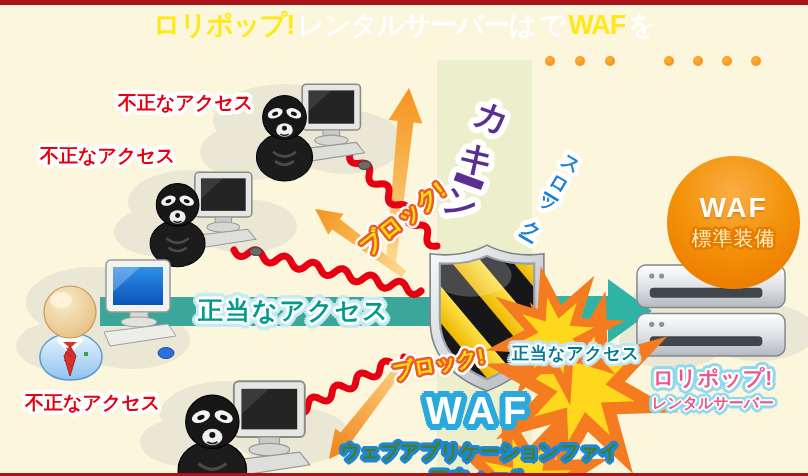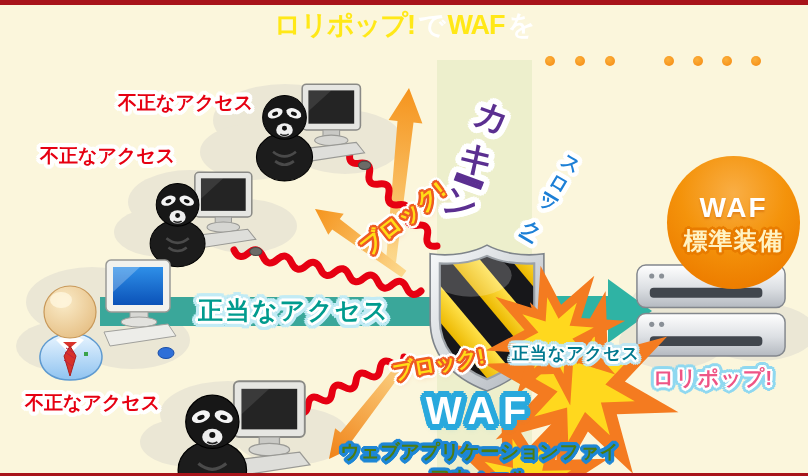--- a/index.html
+++ b/index.html
@@ -44,41 +44,42 @@
   .dot{width:10px;height:10px;border-radius:50%;
        background:radial-gradient(circle at 40% 35%, #FBB03B 0%, #F7941D 70%, #F08A10 100%);}
   #scene{position:absolute;left:0;top:0;z-index:1;}
   .lbl{z-index:3;line-height:1.1;}
   .vert{writing-mode:vertical-rl;text-orientation:mixed;}
   #badge{position:absolute;left:667px;top:156px;width:133px;height:133px;border-radius:50%;
          background:radial-gradient(circle at 50% 28%, #F9AE45 0%, #F4930B 45%, #EE7F00 78%, #E97800 100%);
          z-index:2;text-align:center;}
   #badge .l1{margin-top:36px;font-size:28px;font-weight:bold;color:#fff;letter-spacing:2px;
              text-shadow:0 2px 2px rgba(200,90,0,.45);}
-  #badge .l2{margin-top:1px;font-size:24px;font-weight:bold;color:#FFF3C4;letter-spacing:1px;
+  #badge .l2{margin-top:1px;font-size:20px;font-weight:normal;color:#FFF3C4;letter-spacing:1px;
              --r1:1.6;--c1:#E87C00;--r2:2.6;--c2:#E87C00;}
   #server-label{position:absolute;left:618px;top:364px;width:190px;text-align:center;z-index:3;}
   #server-label .l1{font-size:21px;font-weight:bold;color:#EE5586;letter-spacing:1px;
                     --r1:2.5;--c1:#fff;--r2:5.5;--c2:#8FD8F0;}
   #server-label .l2{font-size:15px;font-weight:bold;color:#EE5586;margin-top:2px;letter-spacing:0px;
                     --r1:2;--c1:#fff;--r2:4.5;--c2:#8FD8F0;}
   #waf-caption{position:absolute;left:340px;top:390px;width:280px;text-align:center;z-index:3;}
   #waf-caption .t{font-size:38px;font-weight:bold;color:#fff;letter-spacing:8px;
                   --r1:3;--c1:#29A9DD;--r2:6;--c2:#29A9DD;--extra:0 4px 6px rgba(41,169,221,.35);}
   #waf-caption .s{font-size:19px;font-weight:bold;color:#4d7c0f;margin-top:6px;letter-spacing:0.5px;
                   --r1:2;--c1:#1E87D6;--r2:3.5;--c2:#1E87D6;}
 </style>
 </head>
 <body>
 
 <div id="stage">
   <div id="band-strip"></div>
 
   <div id="banner">
     <span class="seg yellow">ロリポップ!</span>
+    <span class="seg white">レンタルサーバーは</span>
     <span class="seg white">で</span>
     <span class="seg yellow">WAF</span>
     <span class="seg white">を</span>
   </div>
   <div class="dotrow" style="left:545px;top:56px;gap:20px;">
     <div class="dot"></div>
     <div class="dot"></div>
     <div class="dot"></div>
   </div>
   <div class="dotrow" style="left:664px;top:56px;gap:19px;">
@@ -266,20 +267,21 @@
   <div class="abs ot lbl vert" style="left:486px;top:82px;font-size:34px;letter-spacing:4px;color:#5B2F91;transform:rotate(20deg);transform-origin:50% 0;--r1:3;--c1:#fff;--r2:6;--c2:#fff;">カキーーン</div>
   <div class="abs ot lbl vert" style="left:570px;top:147px;font-size:19px;letter-spacing:2px;color:#1C7FD6;transform:rotate(31deg);transform-origin:50% 0;--r1:2.5;--c1:#fff;--r2:4.5;--c2:#fff;">スローックー</div>
 
   <div id="badge">
     <div class="l1">WAF</div>
     <div class="l2 ot">標準装備</div>
   </div>
 
   <div id="server-label">
     <div class="l1 ot">ロリポップ!</div>
+    <div class="l2 ot">レンタルサーバー</div>
   </div>
 
   <div id="waf-caption">
     <div class="t ot">WAF</div>
     <div class="s ot">ウェブアプリケーションファイアウォール</div>
   </div>
 
   <div id="top-border"></div>
   <div id="bottom-border"></div>
 </div>

